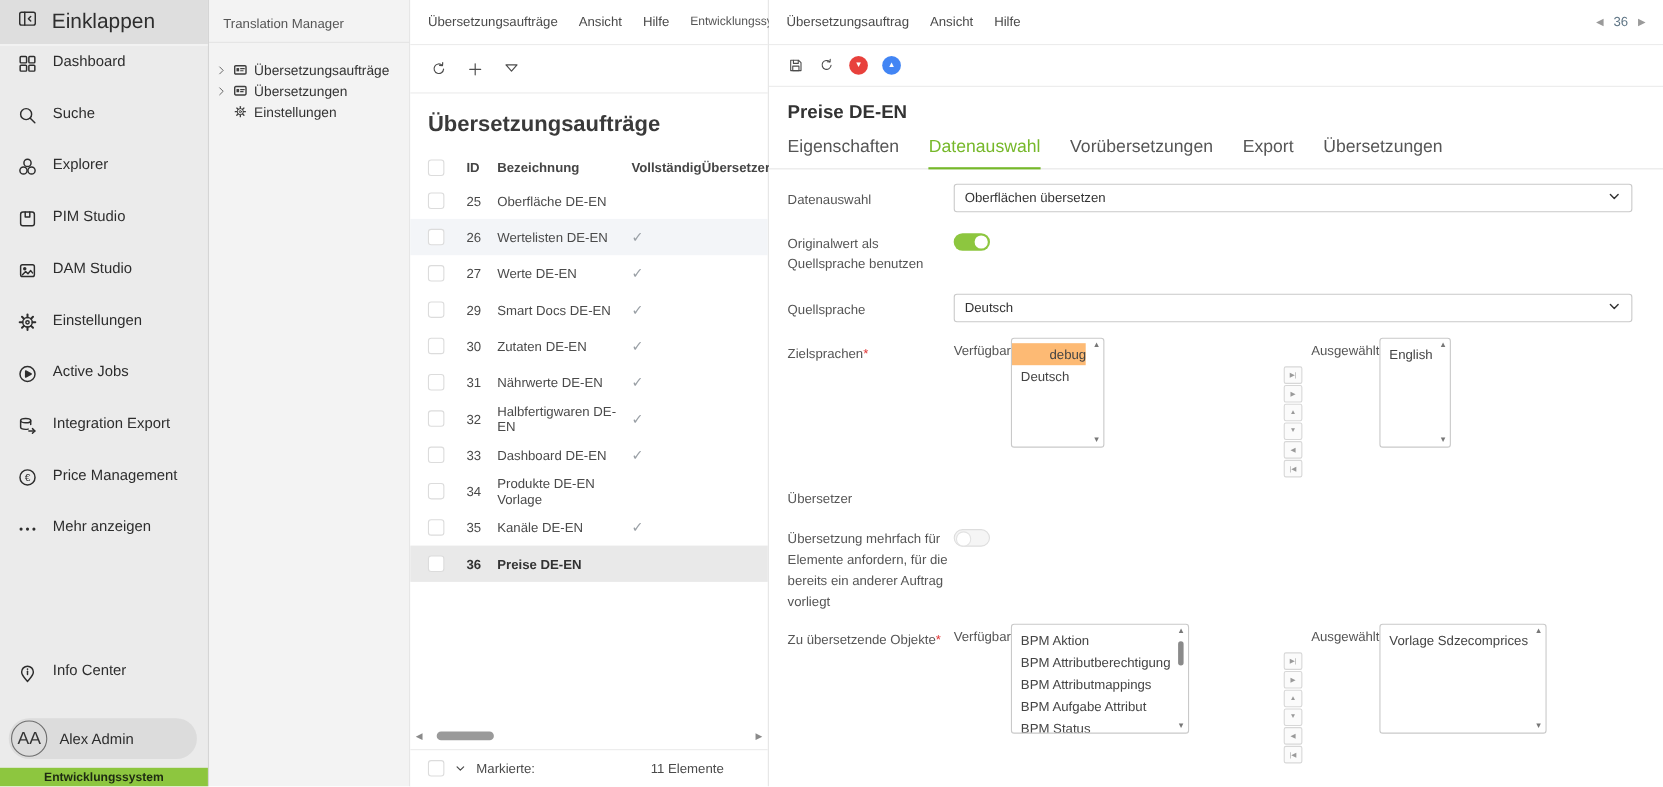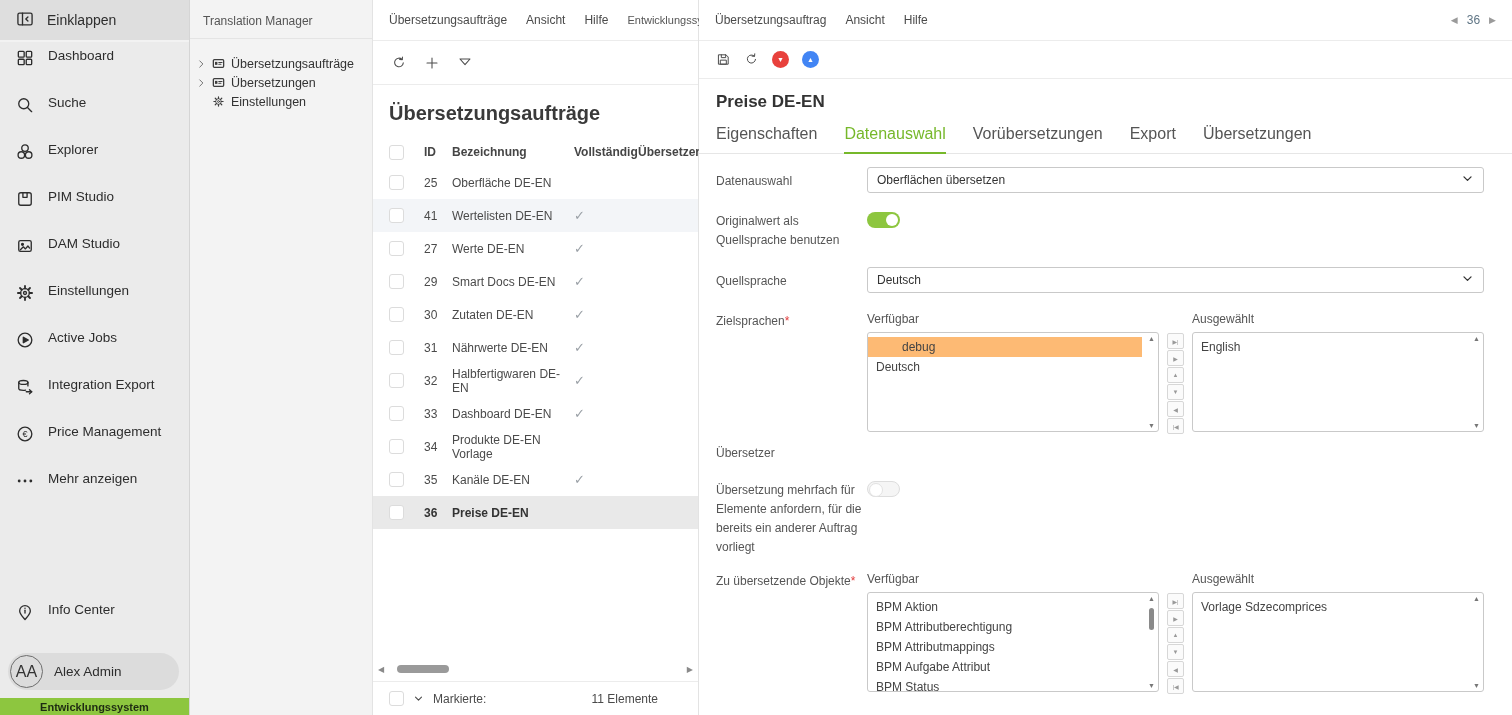--- a/index.html
+++ b/index.html
@@ -4,21 +4,21 @@
 <style>
   * { box-sizing: border-box; margin: 0; padding: 0; }
   html,body { width:1512px; height:715px; overflow:hidden; background:#fff;
     font-family:"Liberation Sans", sans-serif; color:#333; }
   .app { display:flex; width:1512px; height:715px; }
 
   
   .sidebar { width:190px; flex:none; background:#ebebeb; border-right:1px solid #d5d5d5;
     display:flex; flex-direction:column; }
   .collapse-row { height:42px; background:#dedede; display:flex; align-items:center; gap:12px;
-    padding:16px 15px; font-size:14px; color:#2e2e2e; cursor:pointer; border-bottom:2px solid #f2f2f2; }
+    padding:16px 15px; font-size:19px; color:#2e2e2e; cursor:pointer; border-bottom:2px solid #f2f2f2; }
   .collapse-row svg, .side-item svg { width:20px; height:20px; flex:none; }
   .brand { display:flex; align-items:center; gap:9px; padding:13px 15px 8px; }
   .brand-badge { width:27px; height:27px; border-radius:50%; flex:none;
     background:radial-gradient(circle at 32% 28%, #6fcdf4 0%, #29a9e0 55%, #1488c6 100%);
     color:#fff; font-size:11px; font-weight:bold; font-style:italic;
     display:flex; align-items:center; justify-content:center; box-shadow:0 0 0 3px #c4e7f8; }
   .brand-text { color:#29a9e0; font-weight:800; font-size:10.5px; line-height:1.08; letter-spacing:.3px; }
   .side-nav { margin-top:6px; }
   .side-item { display:flex; align-items:flex-start; gap:13px; padding:0 15px; height:47px;
     font-size:13.5px; color:#2d2d2d; cursor:pointer; }
@@ -96,21 +96,21 @@
   .select svg { width:13px; height:13px; color:#333; flex:none; }
   .toggle { width:33px; height:16px; border-radius:9px; position:relative; margin-top:5px; cursor:pointer; flex:none; }
   .toggle.on { background:#8dc63f; }
   .toggle.on::after { content:""; position:absolute; right:2px; top:2px; width:12px; height:12px;
     border-radius:50%; background:#fff; }
   .toggle.off { background:#f5f5f5; border:1px solid #ddd; }
   .toggle.off::after { content:""; position:absolute; left:1px; top:1px; width:12px; height:12px;
     border-radius:50%; background:#fff; border:1px solid #e2e2e2; }
 
   .dual { display:flex; gap:8px; }
-  .dl-col { display:flex; flex-direction:column; }
+  .dl-col { display:flex; }
   .dl-col.left { width:292px; flex:none; }
   .dl-col.right { flex:1; min-width:0; }
   .dl-head { margin-bottom:6px; padding-top:5px; color:#555; }
   .listbox { position:relative; height:100px; border:1px solid #c9c9c9; border-radius:3px;
     background:#fff; padding:4px 16px 4px 0; overflow:hidden; }
   .lb-item { height:20px; line-height:20px; padding-left:8px; color:#444; white-space:nowrap; cursor:pointer; }
   .lb-item.sel { background:#fdba74;padding-left:34px; }
   .lb-up { position:absolute; top:2px; right:3px; font-size:7px; color:#777; cursor:pointer; }
   .lb-down { position:absolute; bottom:2px; right:3px; font-size:7px; color:#777; cursor:pointer; }
   .lb-thumb { position:absolute; top:15px; right:4px; width:5px; height:22px; border-radius:3px;
@@ -338,21 +338,21 @@
     <div id="table-rows">
         <div class="grid-row">
           <span class="checkbox"></span>
           <span>25</span>
           <span>Oberfläche DE-EN</span>
           <span class="check"></span>
           <span></span>
         </div>
         <div class="grid-row row-highlight">
           <span class="checkbox"></span>
-          <span>41</span>
+          <span>26</span>
           <span>Wertelisten DE-EN</span>
           <span class="check">✓</span>
           <span></span>
         </div>
         <div class="grid-row">
           <span class="checkbox"></span>
           <span>27</span>
           <span>Werte DE-EN</span>
           <span class="check">✓</span>
           <span></span>

